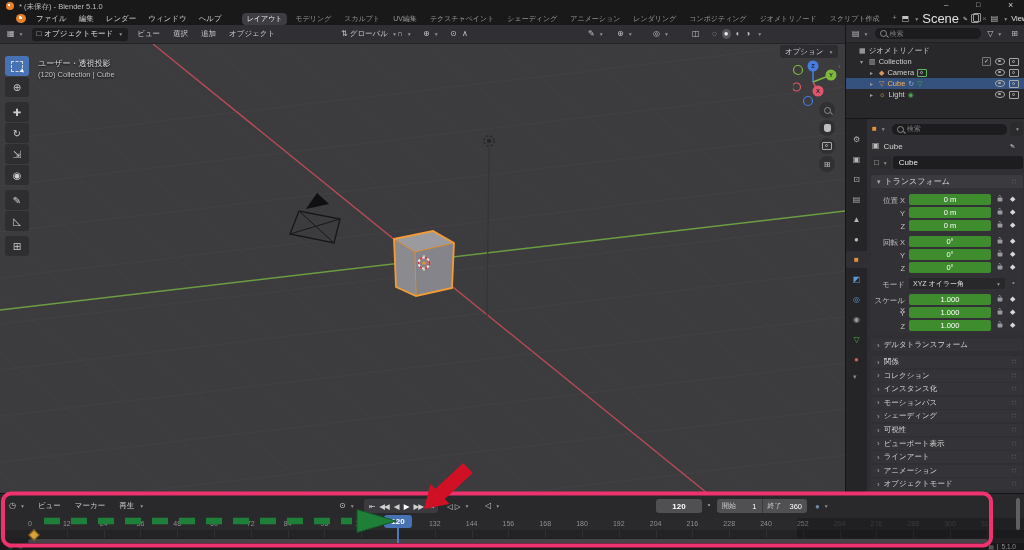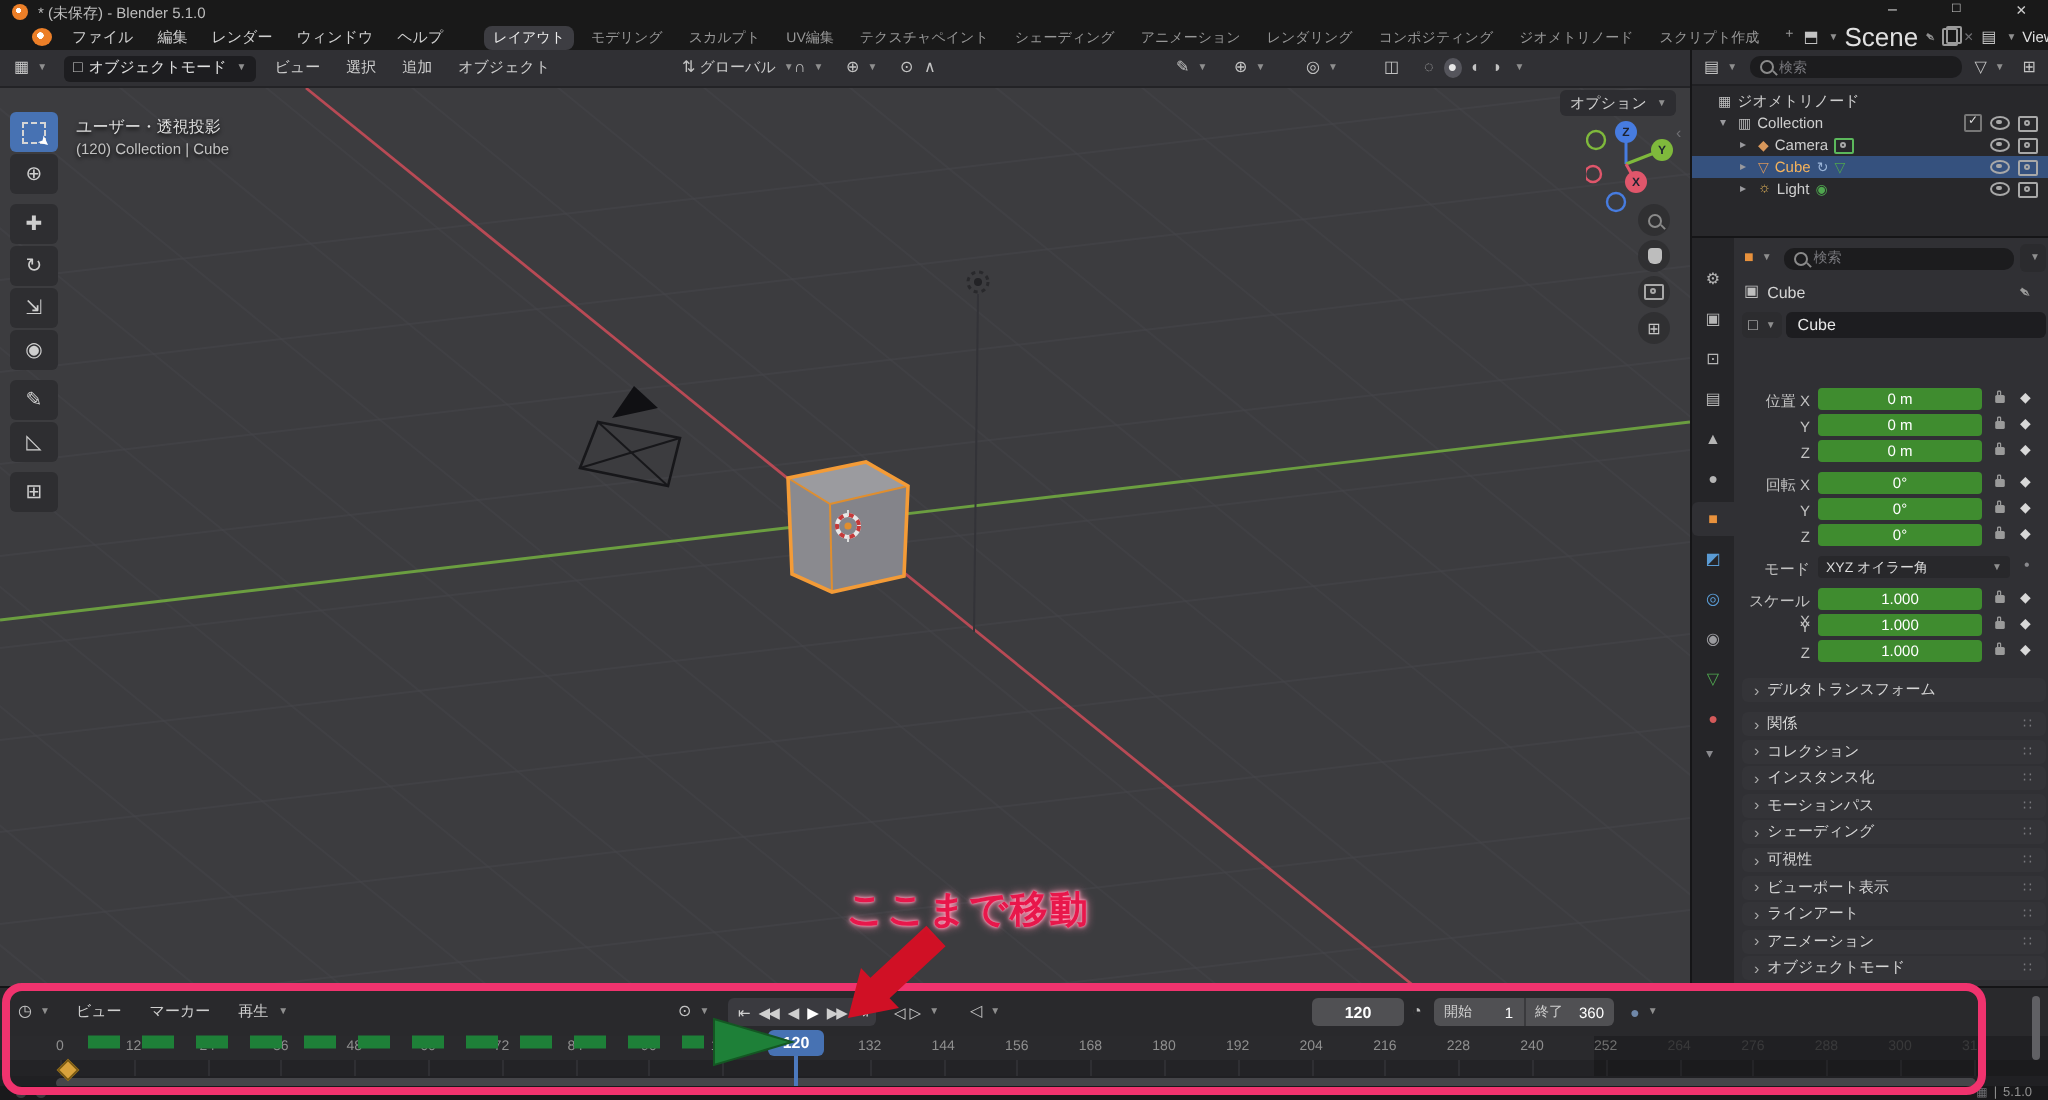--- a/index.html
+++ b/index.html
@@ -411,20 +411,27 @@
       <span style="margin-left:auto;margin-right:6px;color:#9a9a9a;font-size:8px;transform:rotate(40deg);">✒</span>
     </div>
     <div class="flex" style="position:absolute;left:25px;top:37px;width:152px;height:13px;gap:2px;">
       <span class="hbtn" style="background:#2c2c2f;height:13px;">
           <span class="glyph">□</span>
           <span class="chev">▼</span>
         </span>
       <div style="flex:1;height:13px;background:#1d1d20;border-radius:3px;display:flex;align-items:center;padding-left:6px;font-size:8px;color:#e8e8e8;">Cube</div>
     </div>
     <div id="prop-body" style="position:absolute;left:23px;top:56px;width:156px;height:318px;">
+        <div style="position: absolute; left: 2px; top: 0px; width: 152px; height: 158px; background: rgb(50, 50, 54); border-radius: 3px;">
+          <div class="panel" style="height: 13px; background: rgb(58, 58, 63); border-radius: 3px 3px 0px 0px;">
+            <span style="font-size: 7px; color: rgb(170, 170, 170);">▾</span>
+            <span style="font-size: 8px;">トランスフォーム</span>
+            <span class="pgrip">∷</span>
+          </div>
+        </div>
         <span class="flabel" style="left: 0px; top: 21px;">位置 X</span>
         <div class="fgreen" style="left: 40px; top: 19px;">0 m</div>
         <span class="i-lock" style="position: absolute; left: 128px; top: 19px; transform: scale(0.8);"></span>
         <span style="position: absolute; left: 141px; top: 20px; font-size: 7px; color: rgb(216, 216, 216);">◆</span>
         <span class="flabel" style="left: 0px; top: 34px;">Y</span>
         <div class="fgreen" style="left: 40px; top: 32px;">0 m</div>
         <span class="i-lock" style="position: absolute; left: 128px; top: 32px; transform: scale(0.8);"></span>
         <span style="position: absolute; left: 141px; top: 33px; font-size: 7px; color: rgb(216, 216, 216);">◆</span>
         <span class="flabel" style="left: 0px; top: 47px;">Z</span>
         <div class="fgreen" style="left: 40px; top: 45px;">0 m</div>
@@ -645,14 +652,13 @@
       <span>5.1.0</span>
     </span>
   </div>
 
   <svg id="annot" class="abs" style="left:0;top:0;z-index:55;pointer-events:none;" width="1024" height="550">
       <line x1="44" y1="521" x2="352" y2="521" stroke="#1E8038" stroke-width="6.5" stroke-dasharray="16 11"></line>
       <polygon points="357,509.5 396,521 357,532.5" fill="#1E8038" stroke="#145723" stroke-width="1"></polygon>
       <rect x="3" y="493.5" width="988" height="52" rx="8" fill="none" stroke="#F0336E" stroke-width="4"></rect>
       <polygon points="424,509 449.5,504 444.8,499.1 472.8,473.1 463.2,462.9 435.2,488.9 430.5,484" fill="#D01025"></polygon>
     </svg>
-  <div class="annot-text">ここまで移動</div>
 </div>
 
 </body></html>

